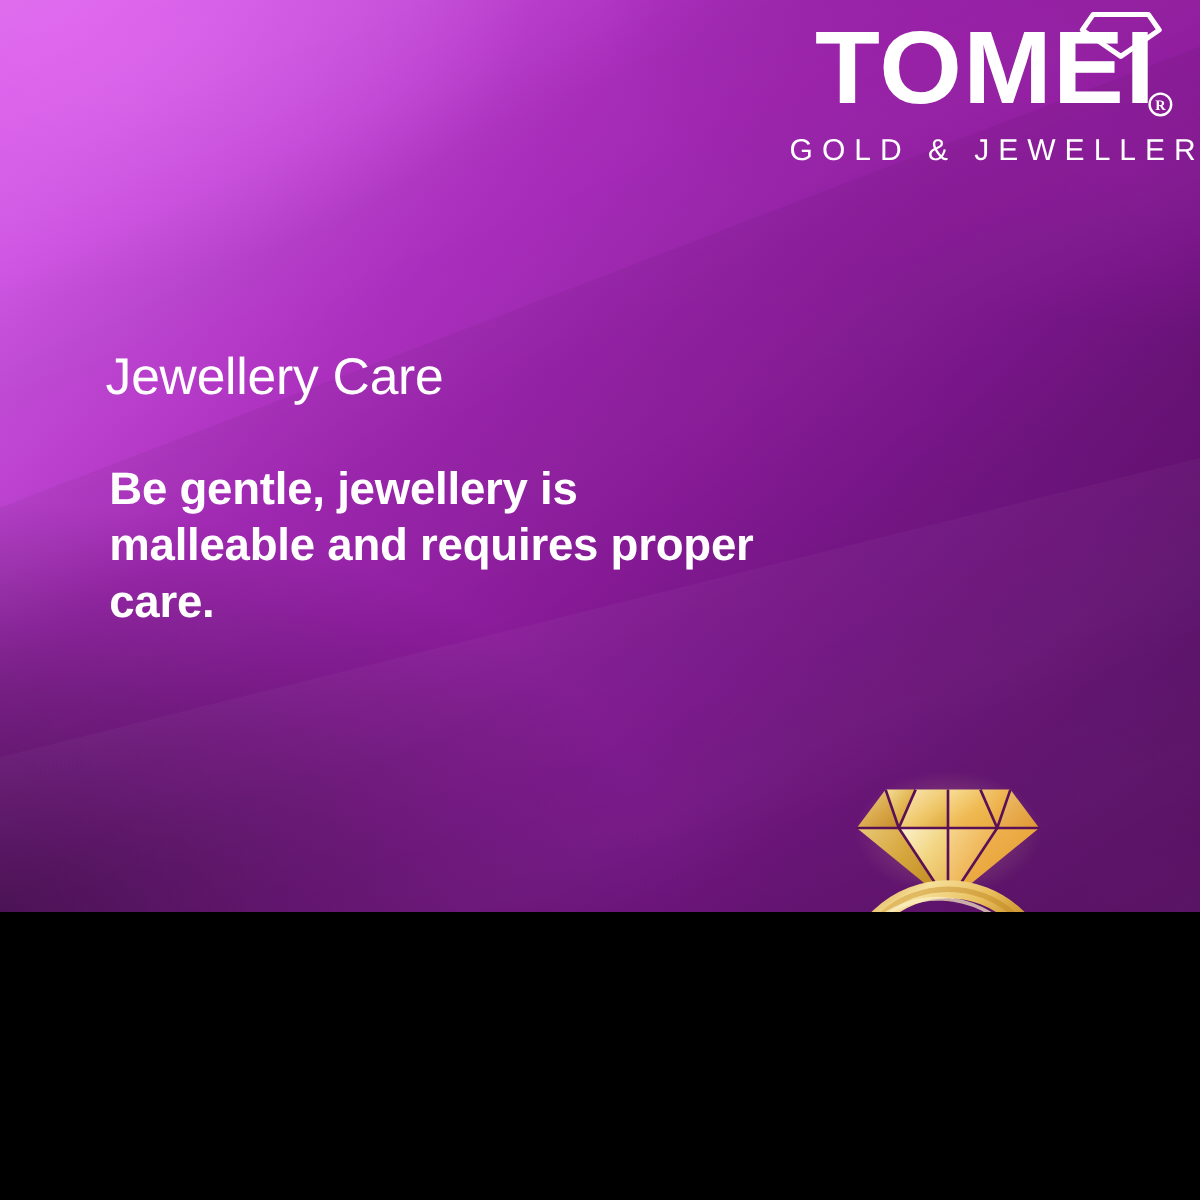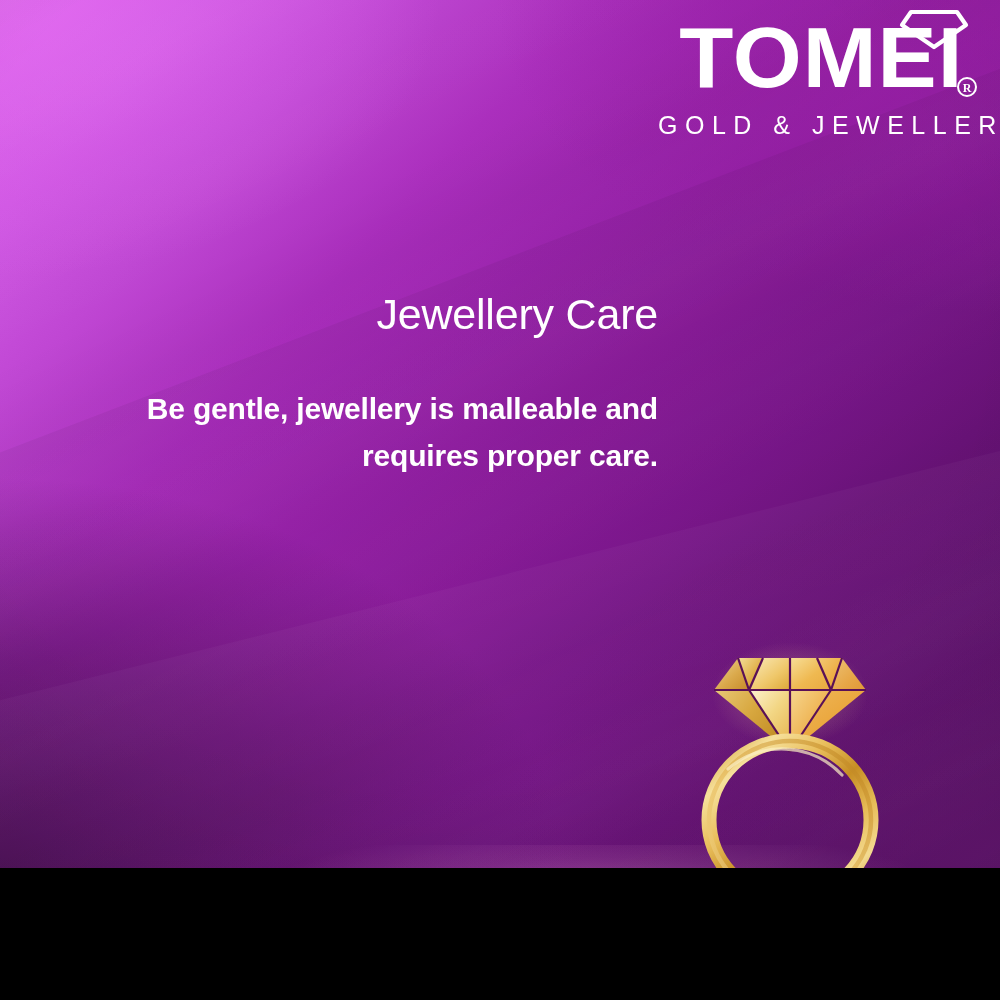--- a/index.html
+++ b/index.html
@@ -3,21 +3,21 @@
 <meta charset="utf-8">
 <style>
   html, body {
     margin: 0;
     padding: 0;
     background: #000;
   }
   #poster {
     position: relative;
     width: 1000px;
-    height: 868px;
+    height: 760px;
     overflow: hidden;
     font-family: "Liberation Sans", "DejaVu Sans", sans-serif;
     background: #be185d;
   }
 
   
   .bg-base {
     position: absolute;
     inset: 0;
     background:
@@ -171,37 +171,36 @@
     padding-left: 10px;
     white-space: nowrap;
   }
 
   
   .copy {
     position: absolute;
     left: 88px;
     top: 288px;
     width: 570px;
-    text-align: right;
   }
   .copy-title {
     font-size: 43px;
     line-height: 52px;
     font-weight: normal;
     color: #ffffff;
     letter-spacing: -0.2px;
     margin: 0 0 45px 0;
   }
   .copy-para {
-    font-size: 30px;
+    font-size: 38px;
     line-height: 47px;
     font-weight: bold;
     color: #ffffff;
     letter-spacing: -0.2px;
-    margin: 0 0 44px 14px;
+    margin: 0 0 44px 3px;
   }
   .copy-para:last-child { margin-bottom: 0; }
 
   
   .ring-art {
     position: absolute;
     left: 692px;
     top: 636px;
     width: 196px;
     height: 270px;

